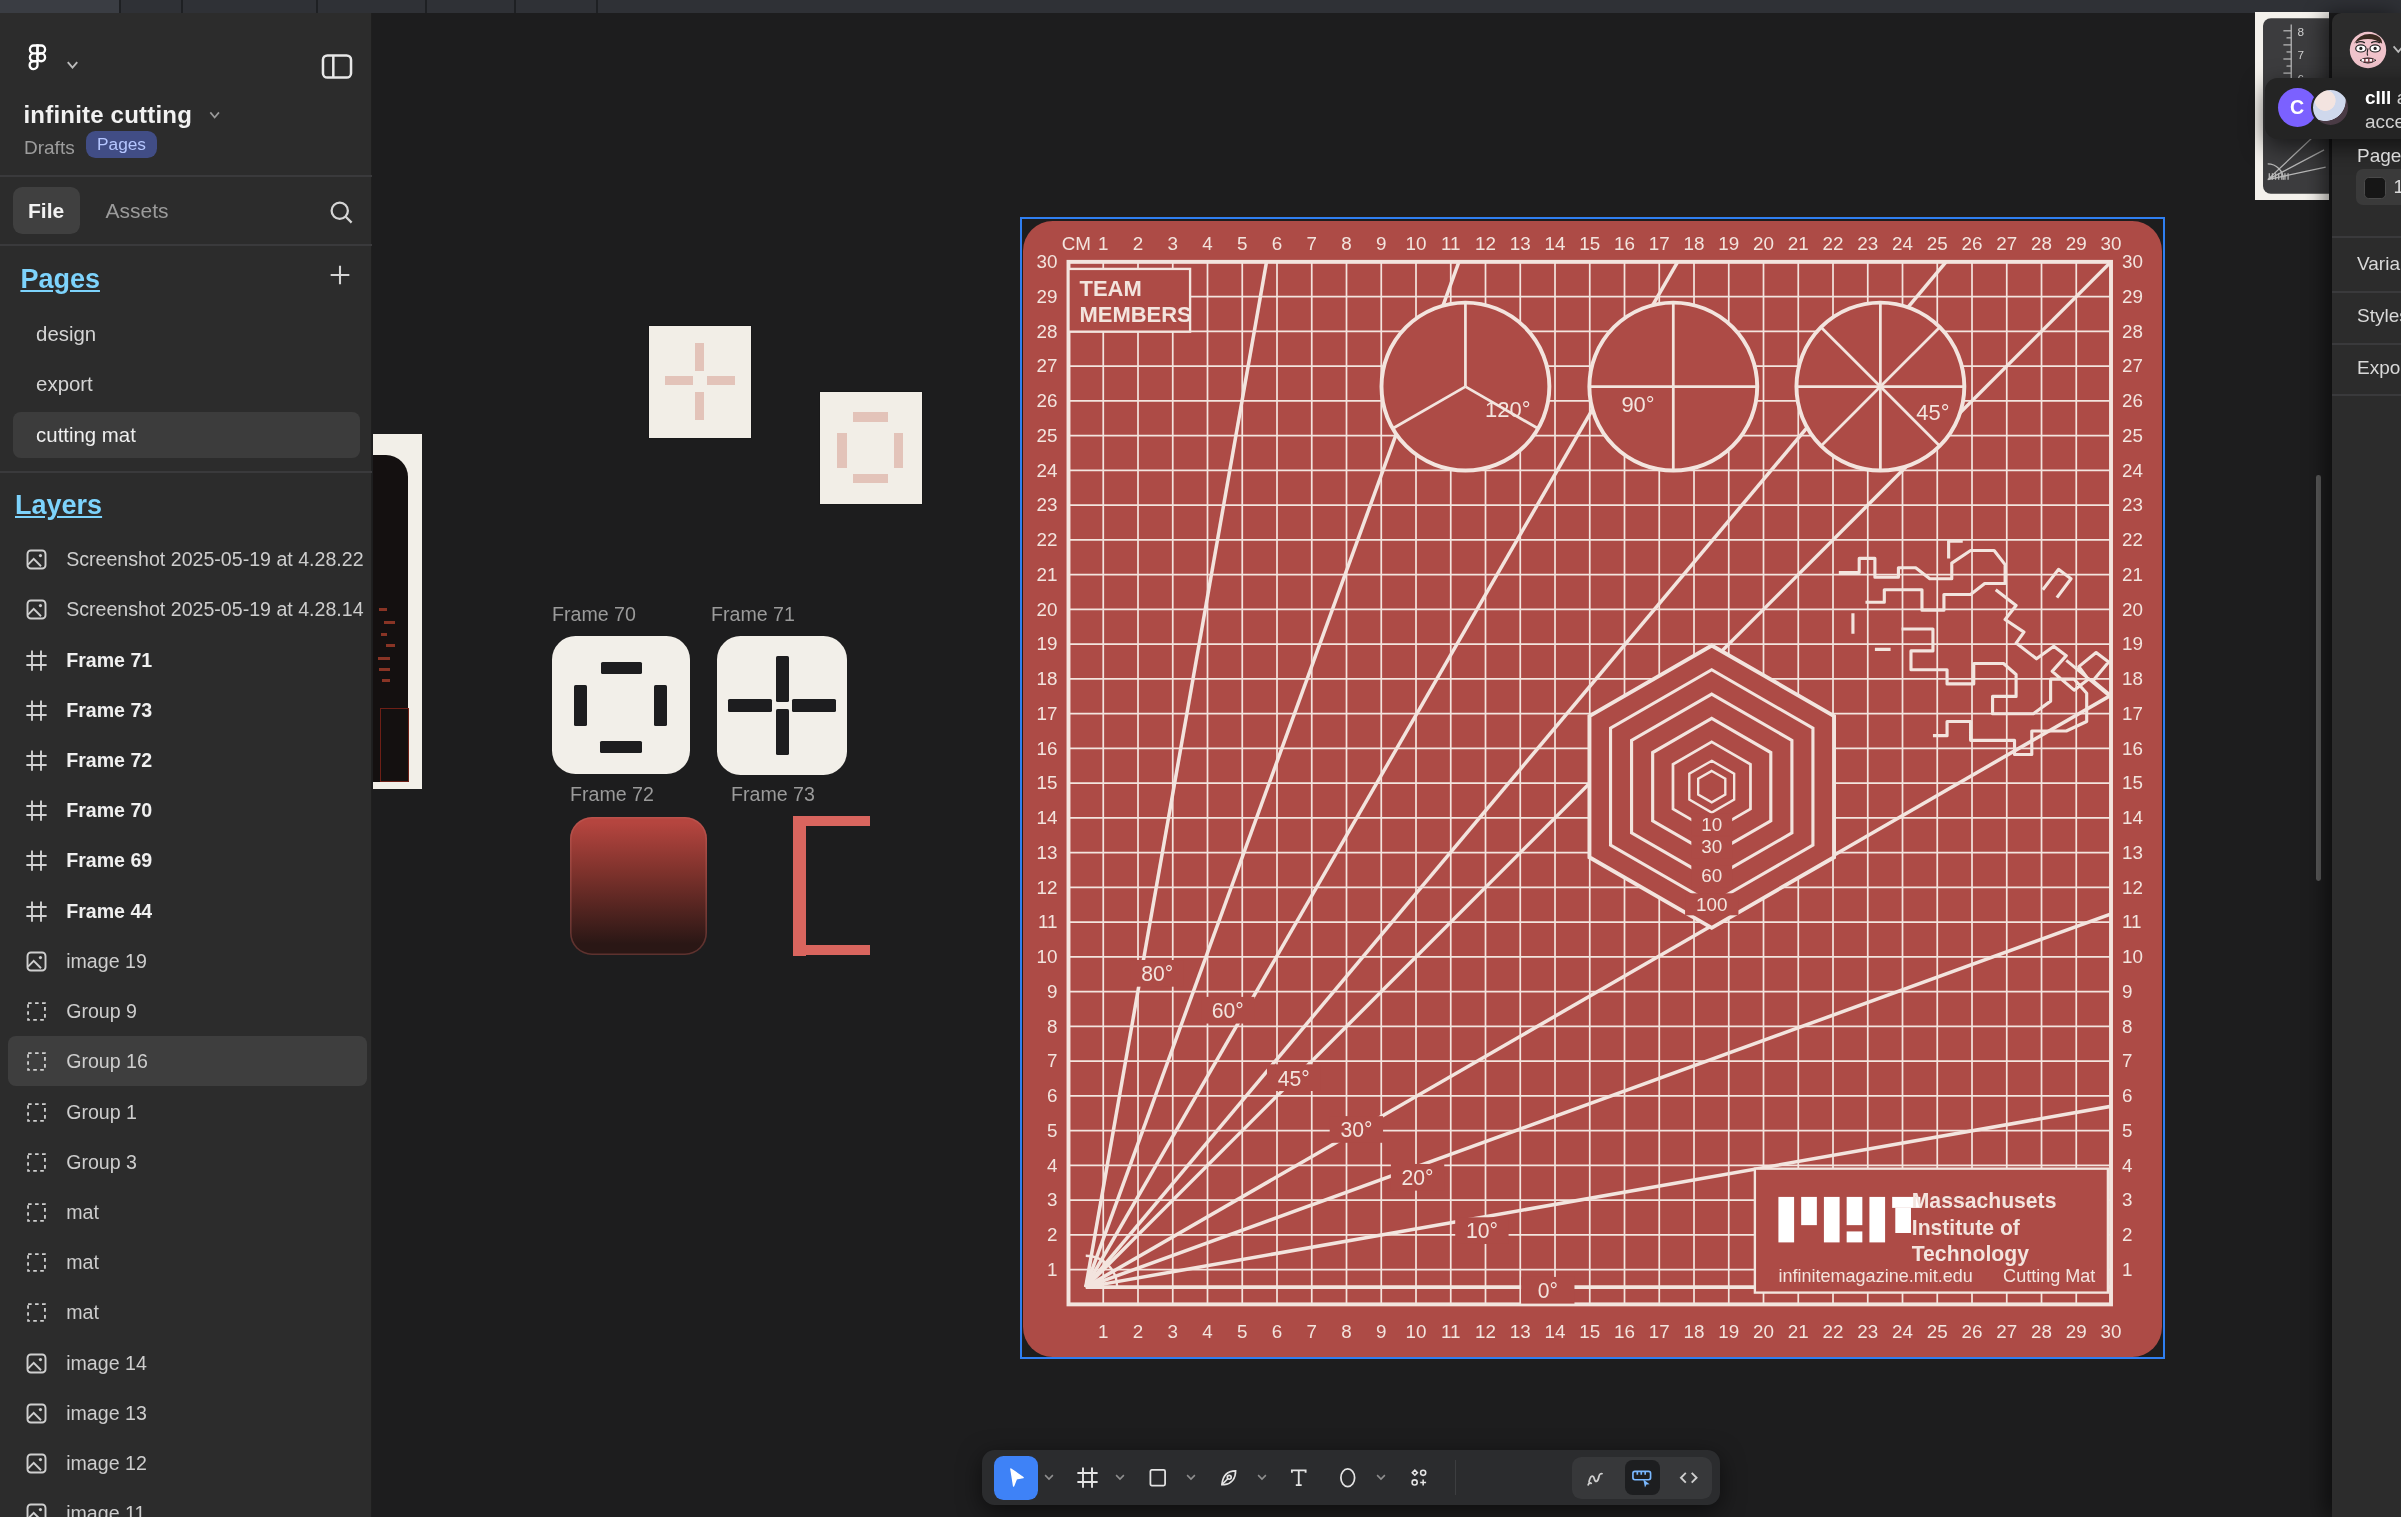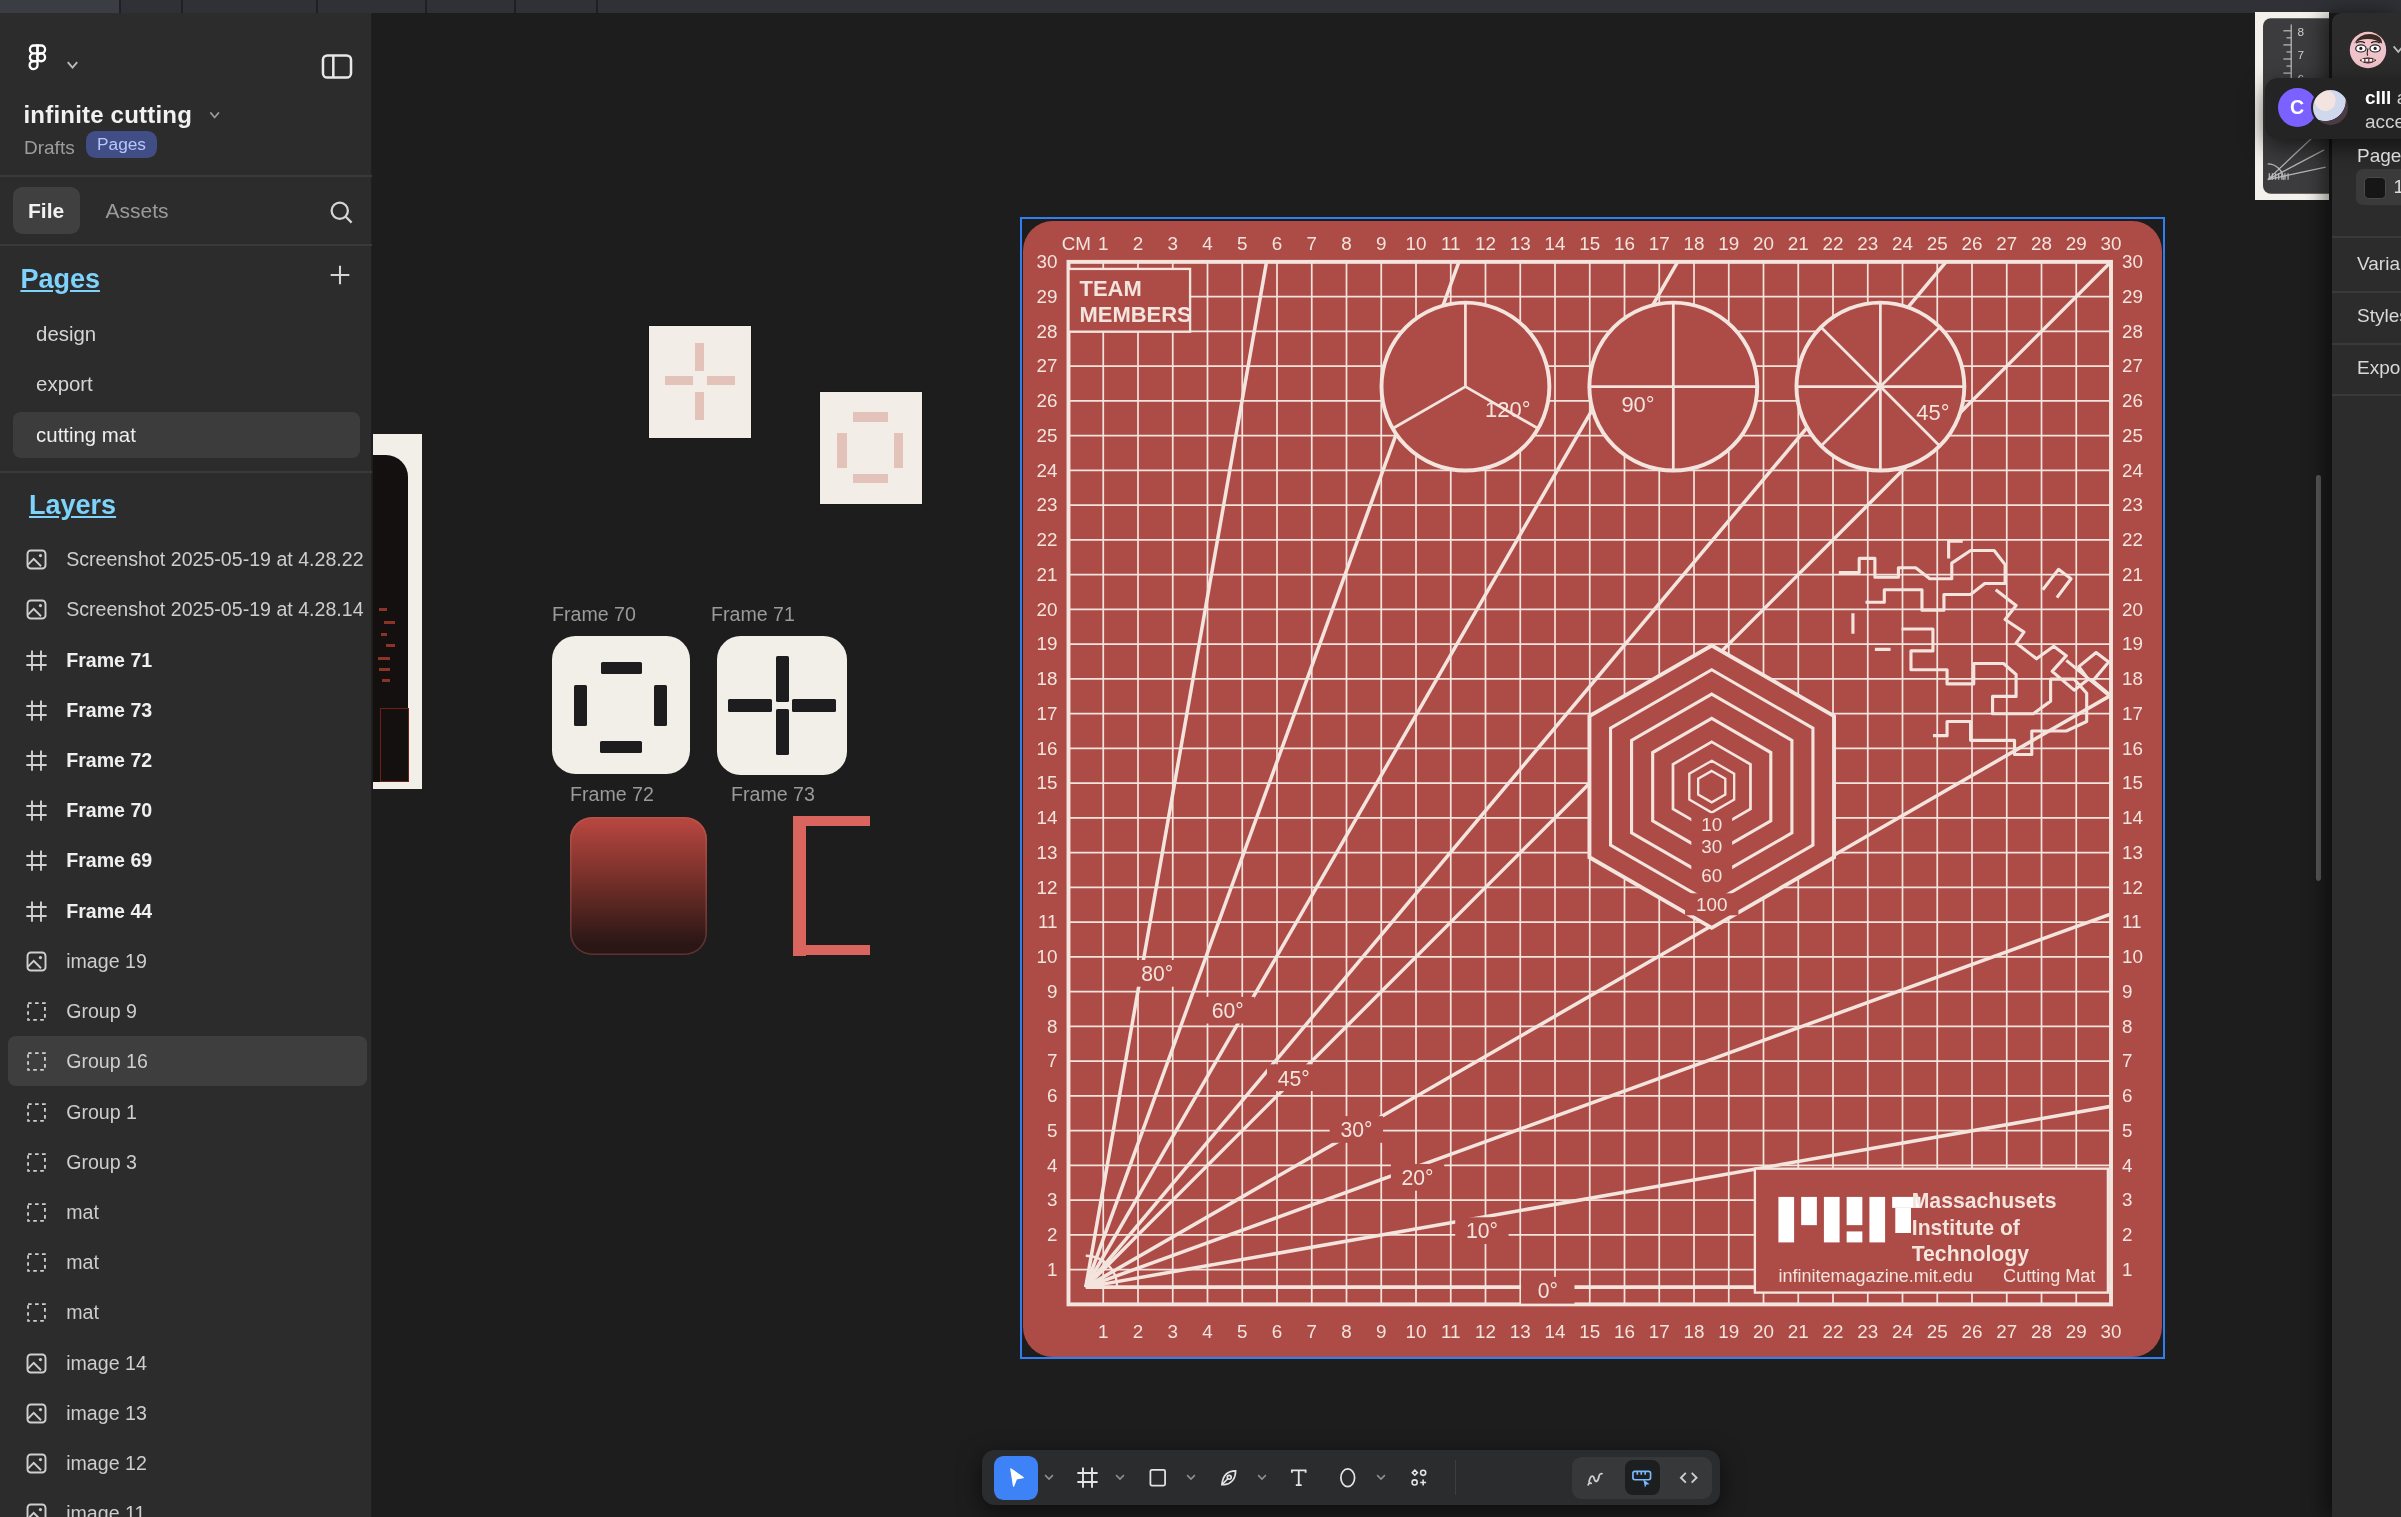--- a/index.html
+++ b/index.html
@@ -21,21 +21,21 @@
   #drafts{left:24px;top:124px;font-size:19px;color:#9d9d9d;}
   #free-badge{left:86px;top:118px;background:#414d85;color:#b5c6ff;font-size:17.3px;padding:3.1px 11px;border-radius:9.4px;}
   #tab-file{left:12.6px;top:174px;width:67px;height:47px;background:#404040;border-radius:9.4px;color:#f2f2f2;font-weight:700;font-size:21px;display:flex;align-items:center;justify-content:center;}
   #tab-assets{left:93px;top:174px;height:47px;color:#9b9b9b;font-size:21px;display:flex;align-items:center;padding:0 12.6px;}
   #search-btn{left:326px;top:184px;}
   .sec-head{font-size:27px;font-weight:700;color:#7dd3fc;text-decoration:underline;}
   #pages-head{left:20.4px;top:251px;}
   #pages-plus{left:326px;top:248px;}
   .pagerow{position:absolute;left:12.6px;width:347px;height:46px;display:flex;align-items:center;padding-left:23.5px;box-sizing:border-box;font-size:20.4px;color:#d4d4d4;border-radius:7.8px;}
   .pagerow.active{background:#3c3c3c;color:#efefef;}
-  #layers-head{left:29px;top:477px;text-align:center;}
+  #layers-head{left:15px;top:477px;text-align:center;}
   .lrow{position:absolute;left:7.8px;width:359px;height:50px;display:flex;align-items:center;gap:15.7px;padding-left:15.7px;box-sizing:border-box;border-radius:7.8px;}
   .lrow.sel{background:#3e3e3e;}
   .lrow .licon{width:27px;height:27px;flex:0 0 27px;color:#cfcfcf;}
   .lrow .llabel{font-size:19.6px;color:#cdcdcd;white-space:nowrap;overflow:hidden;}
   .lrow .llabel.bold{font-weight:700;color:#f0f0f0;}
   
   #canvas{left:372px;top:13.3px;width:2029px;height:1504px;background:#1d1d1e;}
   .flabel{position:absolute;font-size:19.6px;color:#9a9a9a;}
   .wsq{position:absolute;background:#f2eee7;box-shadow:0 0 0 0.8px #00000022;}
   .pbar{position:absolute;background:rgba(205,130,118,.4);}

